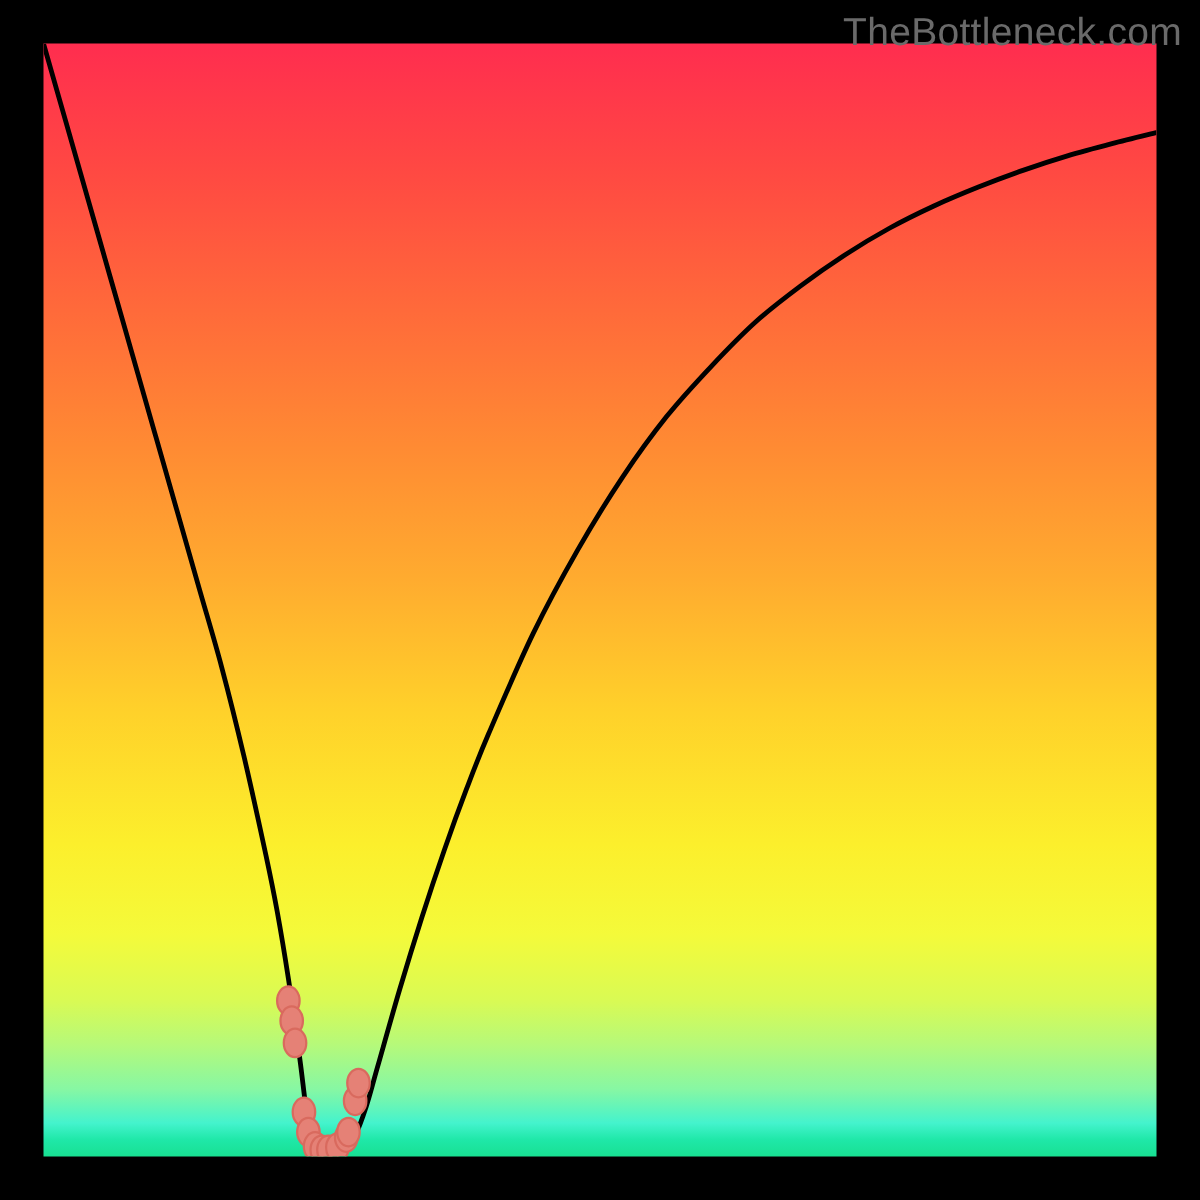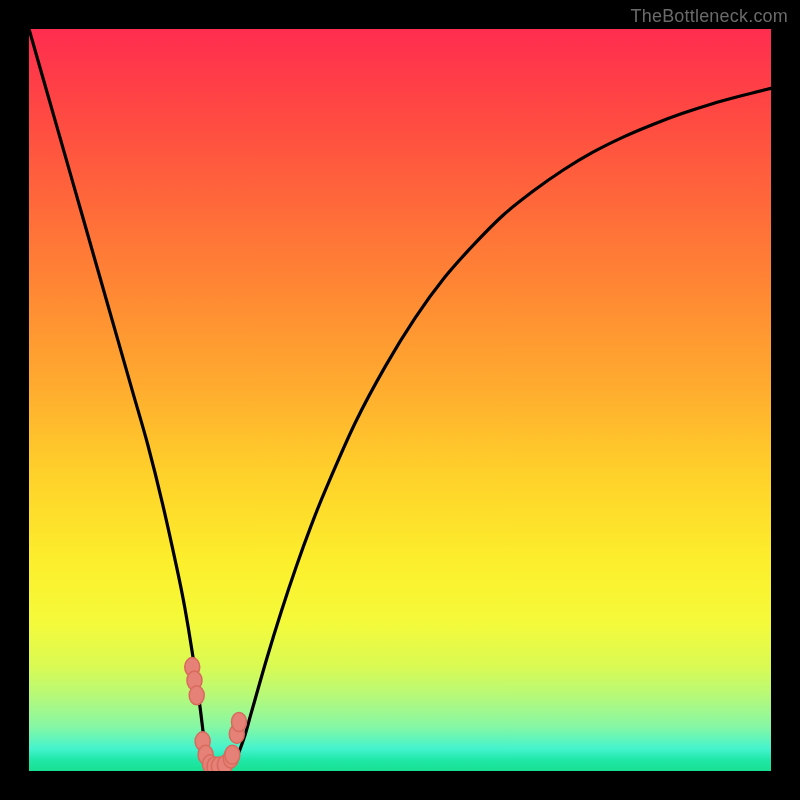--- a/index.html
+++ b/index.html
@@ -15,21 +15,21 @@
     position: relative;
     width: 800px;
     height: 800px;
     background: #000;
   }
   .watermark {
     position: absolute;
     top: 6px;
     right: 12px;
     color: #6a6a6a;
-    font-size: 18px;
+    font-size: 26px;
     font-weight: 500;
     letter-spacing: 0.2px;
     z-index: 30;
   }
   .plot {
     position: absolute;
     left: 29px;
     top: 29px;
     width: 742px;
     height: 742px;

